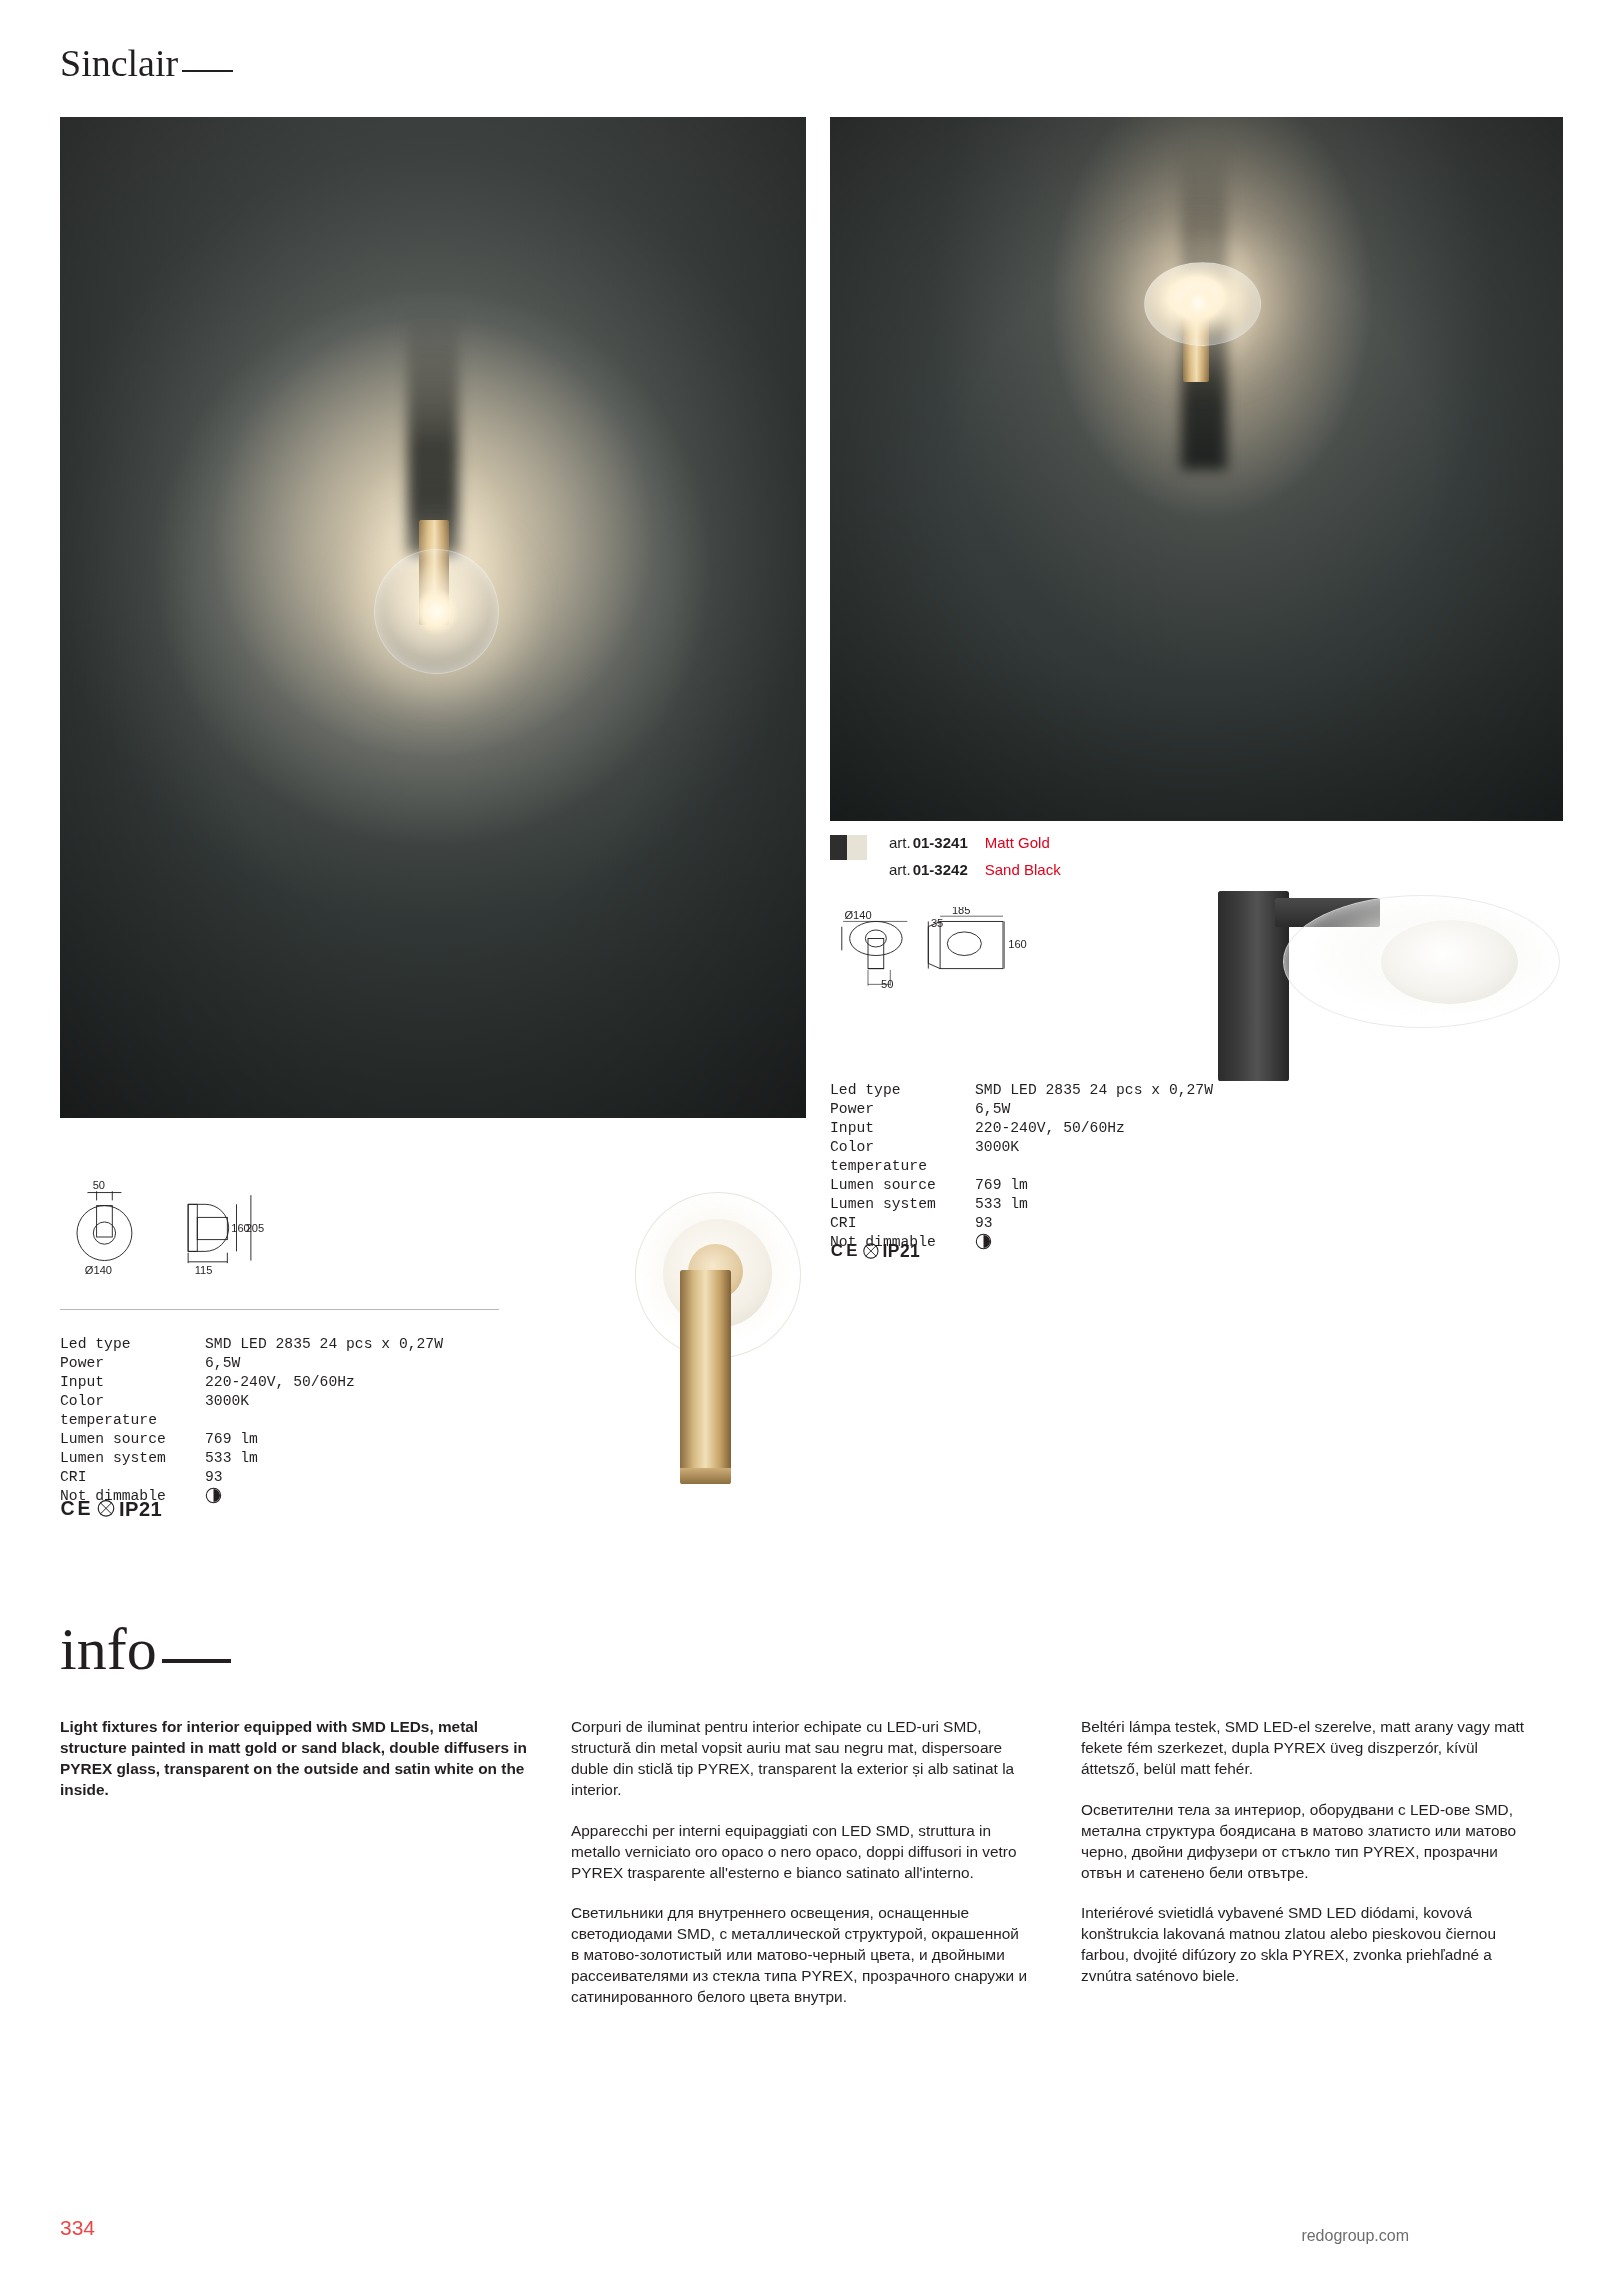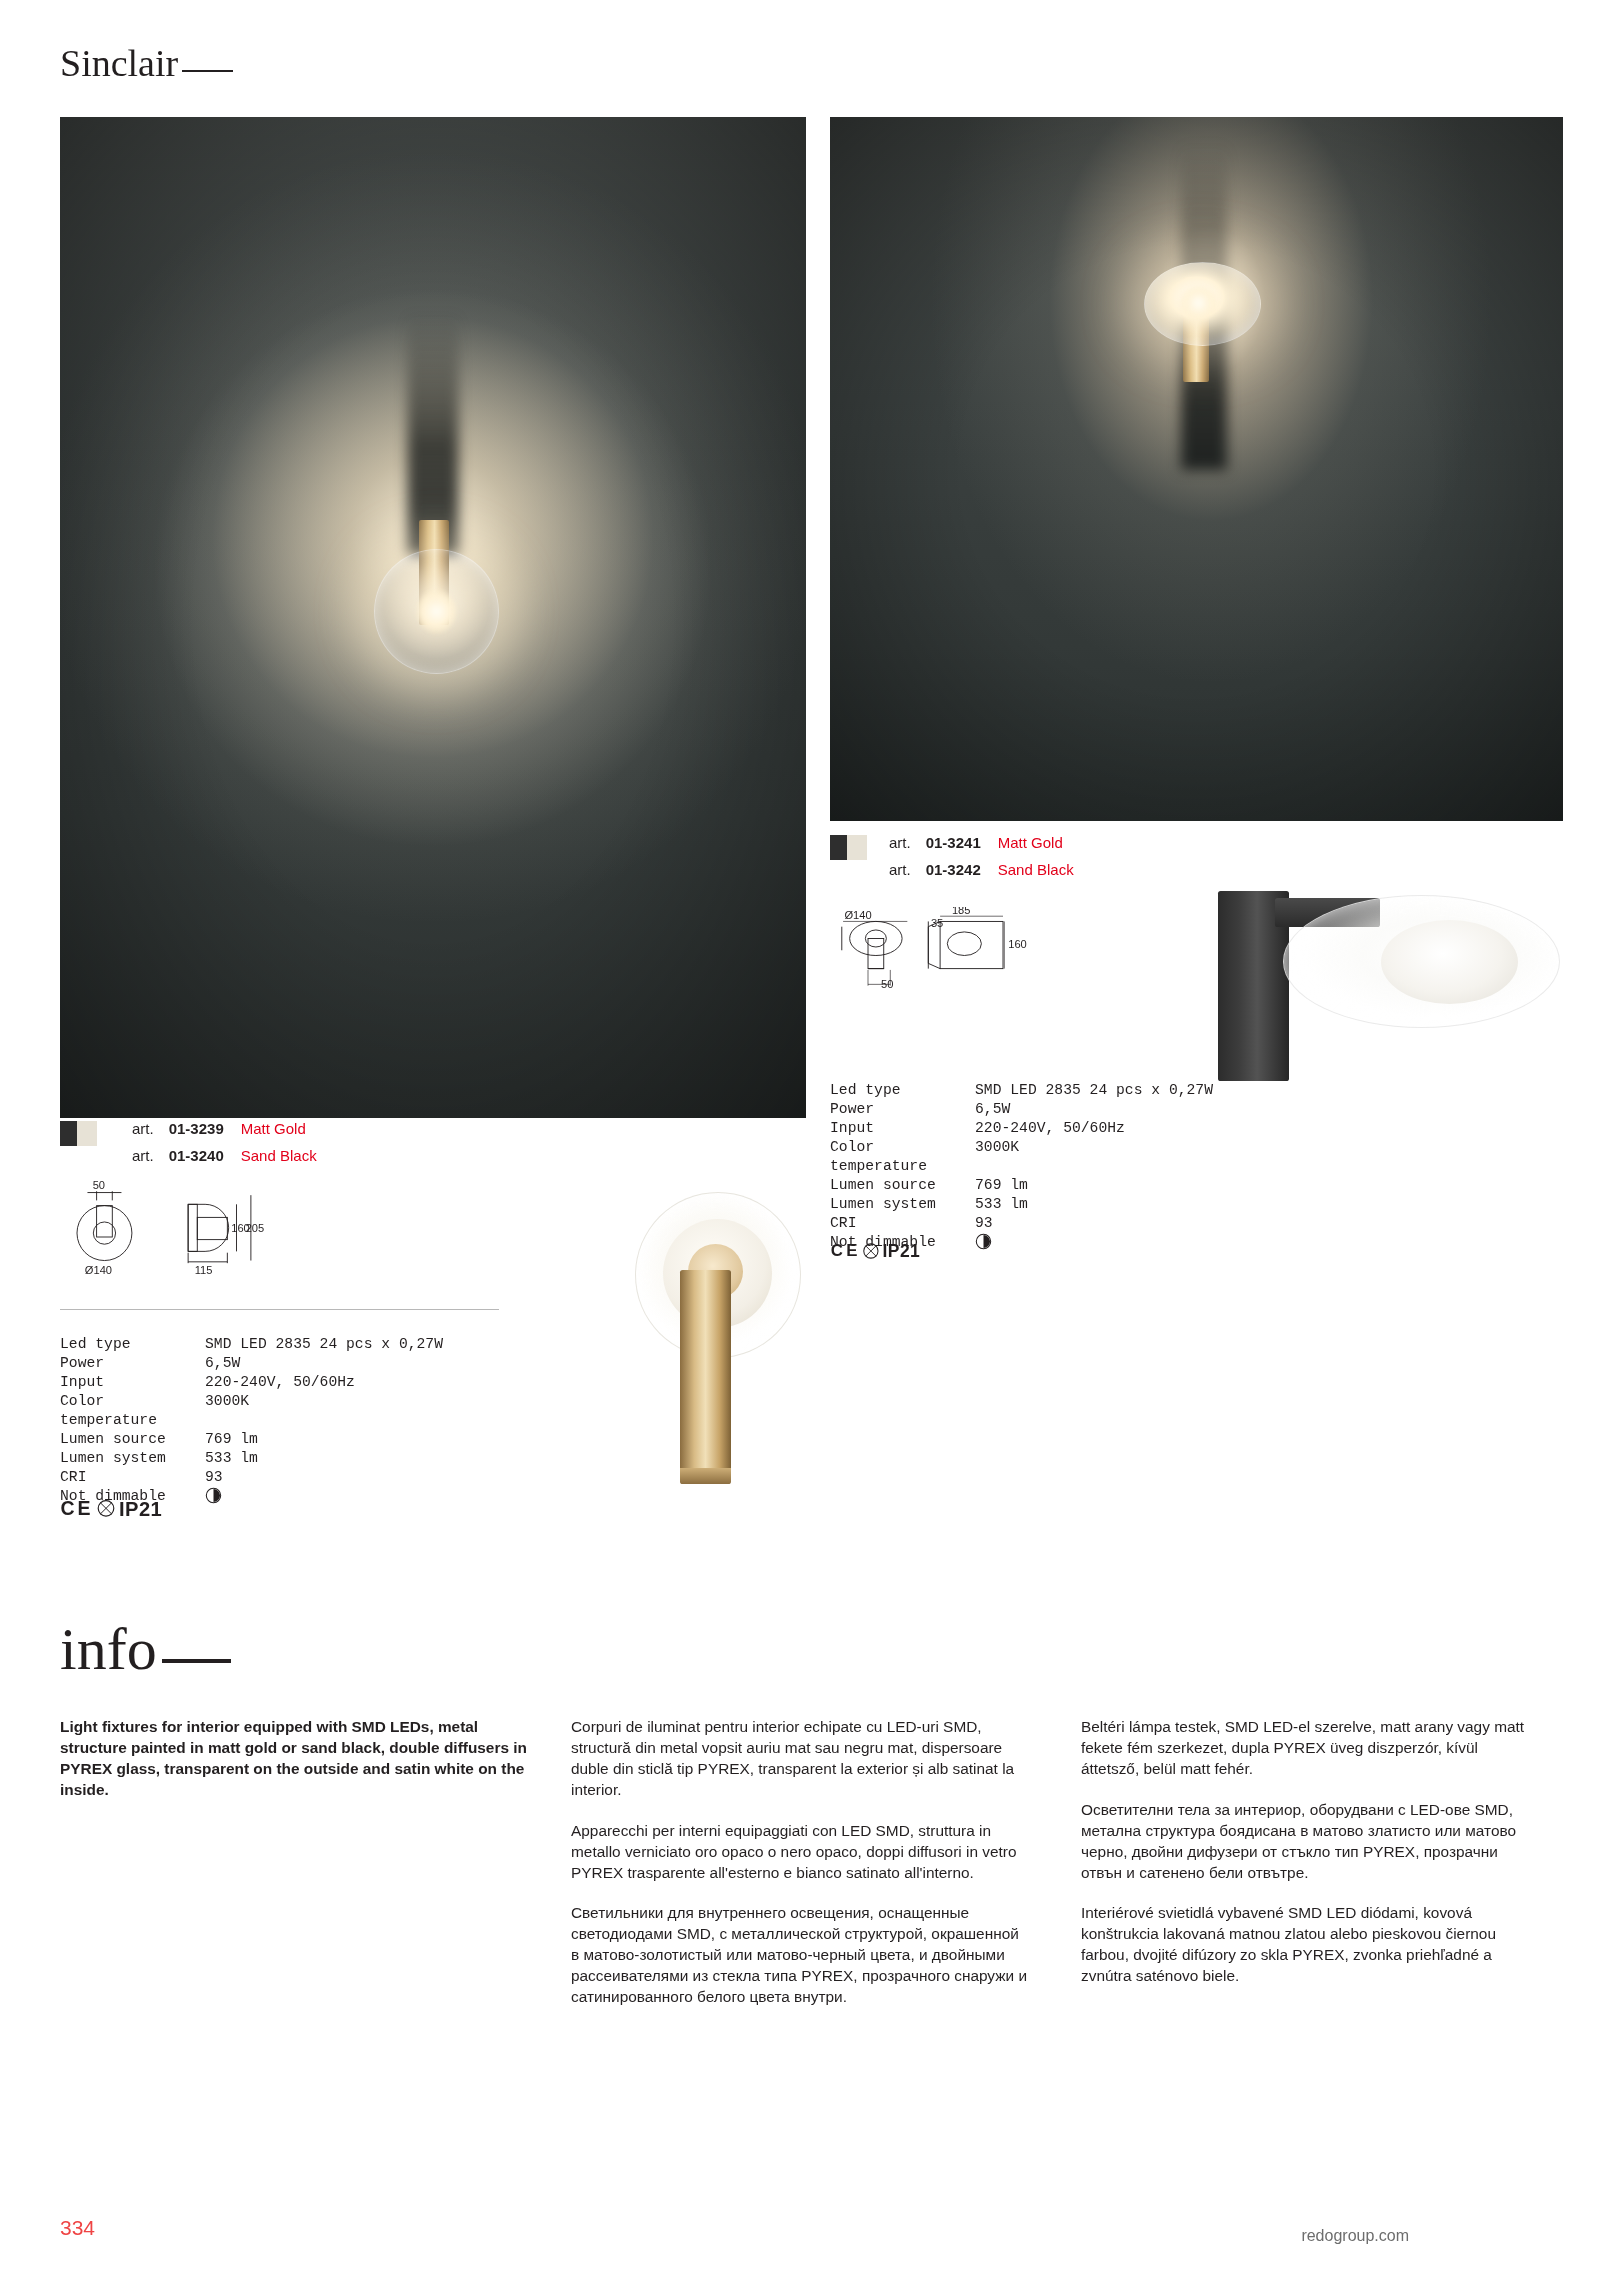--- a/index.html
+++ b/index.html
@@ -75,21 +75,21 @@
     box-shadow:0 0 46px 17px rgba(255,238,205,0.35), inset 0 0 15.7px rgba(255,255,255,0.5);
     border:1.3px solid rgba(255,255,255,0.4);
   }
 
   
   .artblock{position:absolute;font-size:14.4px;}
   .sw-pair{position:absolute;width:41px;height:26px;
     background:linear-gradient(90deg,#2a2a2a 0 19.6px,#e9e4d8 19.6px 41px);}
   .art-row{position:relative;height:27.5px;white-space:nowrap;}
   .art-lbl{color:#231f20;font-size:15px;}
-  .art-code{color:#231f20;font-weight:bold;font-size:15px;margin-left:15px;}
+  .art-code{color:#231f20;font-weight:bold;font-size:15px;margin-left:2px;}
   .art-name{color:#e2001a;font-size:15px;margin-left:17px;}
 
   
   .tech{position:absolute;}
   .tech svg{display:block;}
 
   
   .spec{position:absolute;font-size:14.7px;line-height:19px;color:#231f20;font-family:Liberation Mono, monospace;}
   .spec .row{display:flex;}
   .spec .k{width:145px;}
@@ -234,29 +234,20 @@
     <svg width="118" height="22" viewBox="0 0 180 34" style="font-size:25px">
       <text x="0" y="25" font-family="Liberation Sans, sans-serif" font-size="26" fill="#231f20">C</text>
       <text x="24" y="25" font-family="Liberation Sans, sans-serif" font-size="26" fill="#231f20">E</text>
       <circle cx="62" cy="17" r="11" fill="none" stroke="#231f20" stroke-width="1.6"></circle>
       <line x1="54" y1="9" x2="70" y2="25" stroke="#231f20" stroke-width="1.4"></line>
       <line x1="70" y1="9" x2="54" y2="25" stroke="#231f20" stroke-width="1.4"></line>
       <text x="80" y="27" font-family="Liberation Sans, sans-serif" font-size="27" font-weight="bold" fill="#231f20">IP21</text>
     </svg>
   </div>
 
-  <div class="artblock" style="left:60px;top:1121px;width:458px;">
-    <div class="sw-pair" style="left:0;top:0;width:37px;height:25px;background:linear-gradient(90deg,#2e2e2e 0 17px,#e7e2d6 17px 37px);"></div>
-    <div class="art-row" style="padding-left:72px;top:-1.3px;">
-      <span class="art-lbl">art.</span><span class="art-code">01-3239</span><span class="art-name">Matt Gold</span>
-    </div>
-    <div class="art-row" style="padding-left:72px;top:-1.3px;">
-      <span class="art-lbl">art.</span><span class="art-code">01-3240</span><span class="art-name">Sand Black</span>
-    </div>
-  </div>
 
   <div class="tech" style="left:60px;top:1178px;">
     <svg width="353" height="118" viewBox="0 0 540 180">
       <g stroke="#231f20" fill="none" stroke-width="1.4">
         <circle cx="68" cy="84" r="42"></circle>
         <rect x="56" y="42" width="24" height="48"></rect>
         <circle cx="68" cy="84" r="17"></circle>
         <line x1="42" y1="22" x2="94" y2="22"></line>
         <line x1="56" y1="34" x2="56" y2="20"></line>
         <line x1="80" y1="34" x2="80" y2="20"></line>

